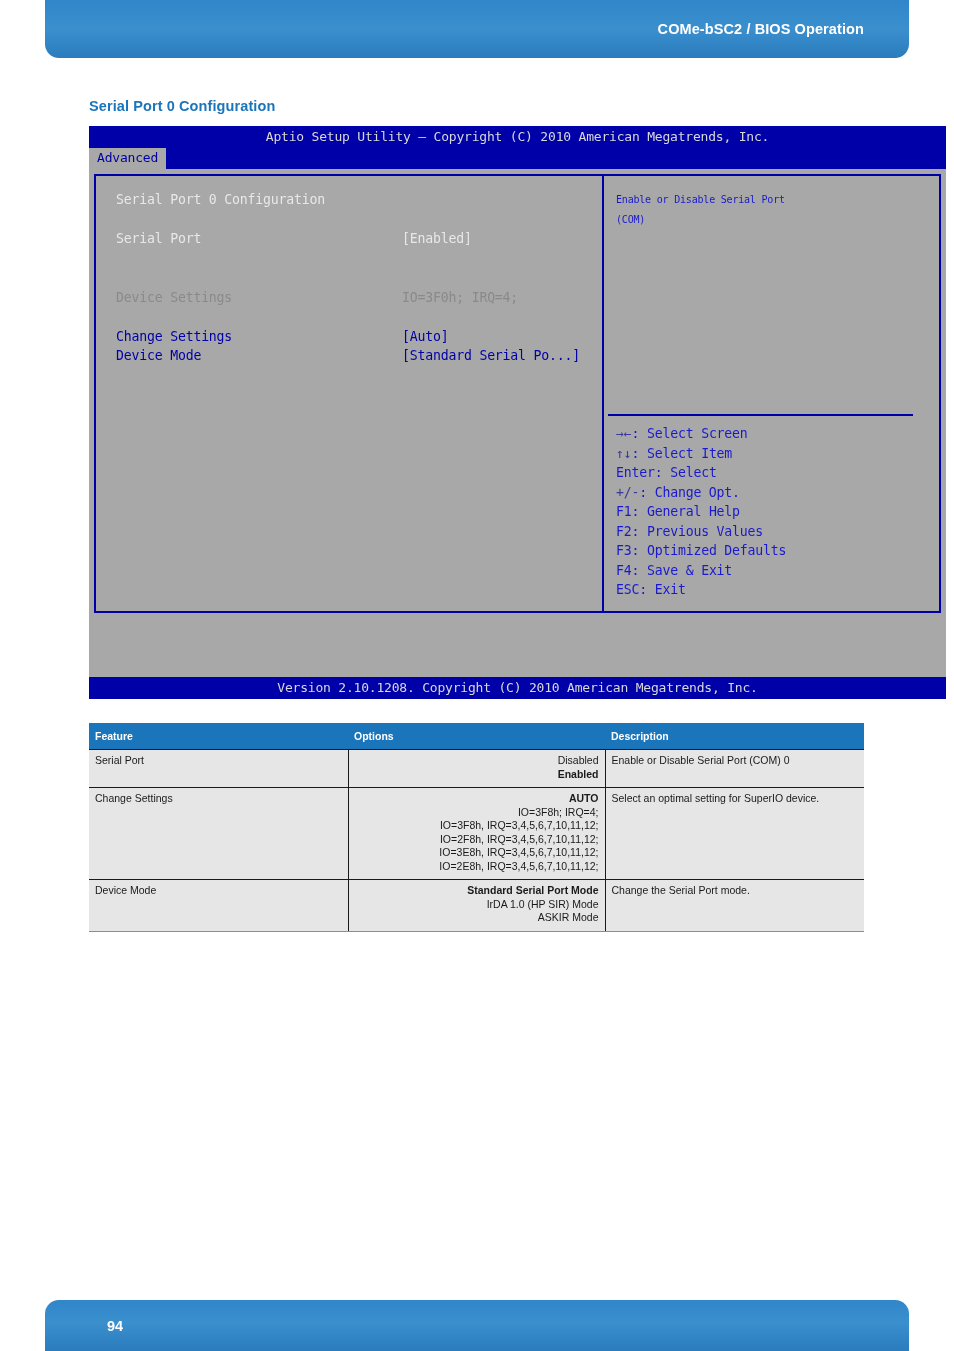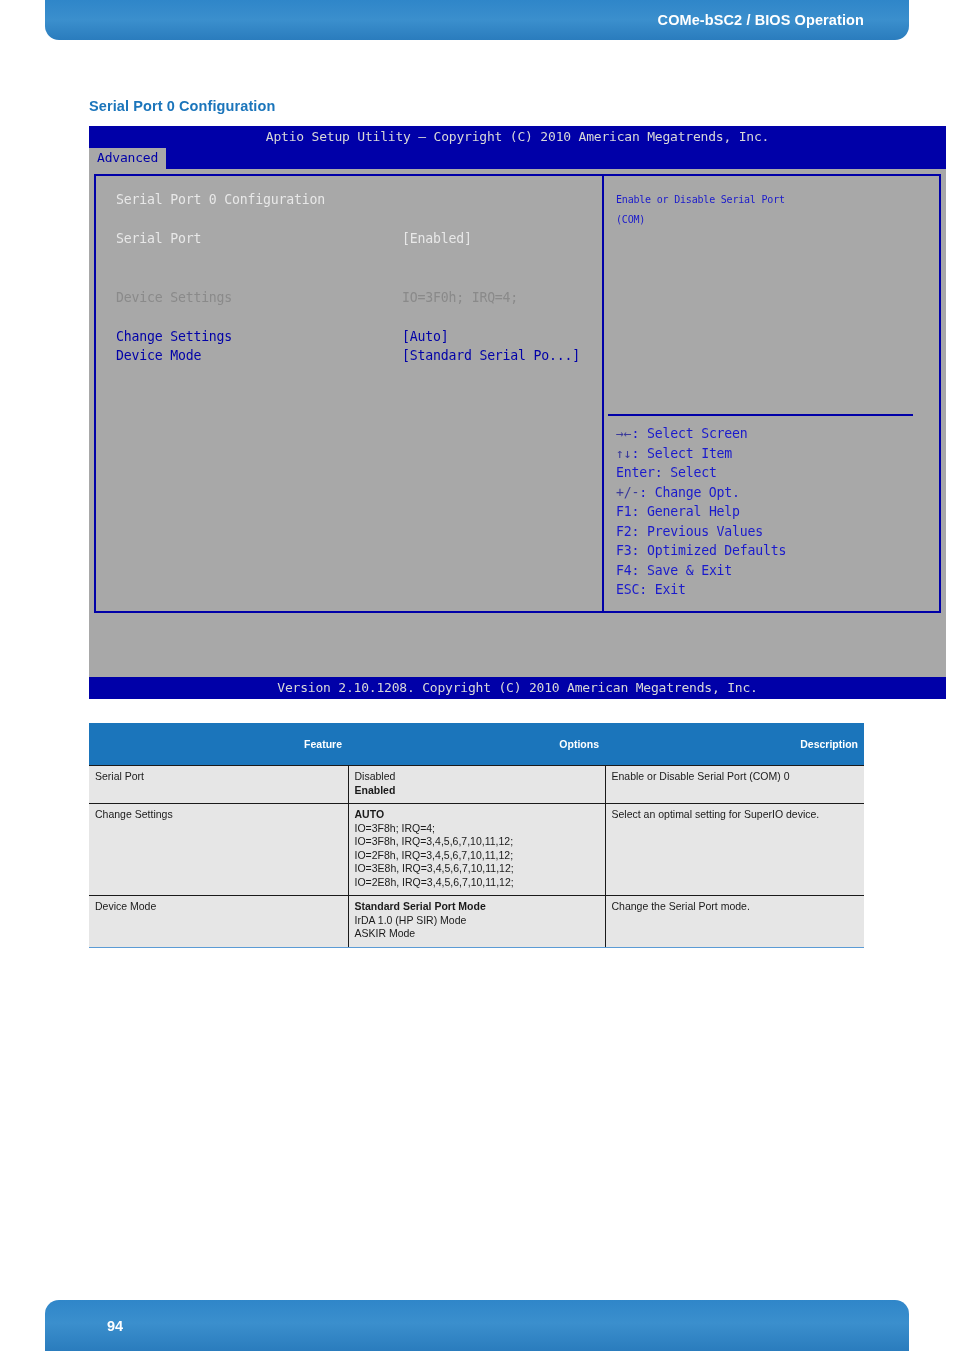--- a/index.html
+++ b/index.html
@@ -12,21 +12,21 @@
     position: relative;
     overflow: hidden;
   }
 
   
   .page-header {
     position: absolute;
     left: 45px;
     top: 0;
     width: 864px;
-    height: 40px;
+    height: 58px;
     background: linear-gradient(to bottom, #2f86c9 0%, #3b8fcd 50%, #2a7cbd 100%);
     border-bottom-left-radius: 14px;
     border-bottom-right-radius: 14px;
     display: flex;
     align-items: center;
     justify-content: flex-end;
   }
   .page-header-title {
     color: #ffffff;
     font-size: 14.5px;
@@ -164,37 +164,37 @@
     left: 89px;
     top: 723px;
     width: 775px;
     border-collapse: collapse;
     font-size: 10.5px;
     color: #1a1a1a;
   }
   .ref-table th {
     background: #1b75bb;
     color: #ffffff;
-    text-align: right;
+    text-align: left;
     font-weight: bold;
     font-size: 10.5px;
-    padding: 15px 6px;
+    padding: 7px 6px;
     border: none;
   }
   .ref-table td {
     background: #e6e6e6;
     vertical-align: top;
     padding: 4px 6px 6px 6px;
     border-top: 1px solid #1a1a1a;
     border-bottom: 1px solid #1a1a1a;
     line-height: 13.5px;
   }
   .ref-table tr:last-child td { border-bottom: 1px solid #5b9bd5; }
   .col-feature { width: 259px; }
-  .col-options { width: 257px; border-left: 1px solid #1a1a1a; border-right: 1px solid #1a1a1a; }
+  .col-options { width: 257px; border-left: 1px solid #1a1a1a; border-right: 1px solid #1a1a1a; text-align: right; }
   .col-desc { width: 259px; margin-left: 8px; }
   .opt-default { font-weight: bold; }
   .opt-line { display: block; }
 
   
   .page-footer {
     position: absolute;
     left: 45px;
     bottom: 0;
     width: 864px;

